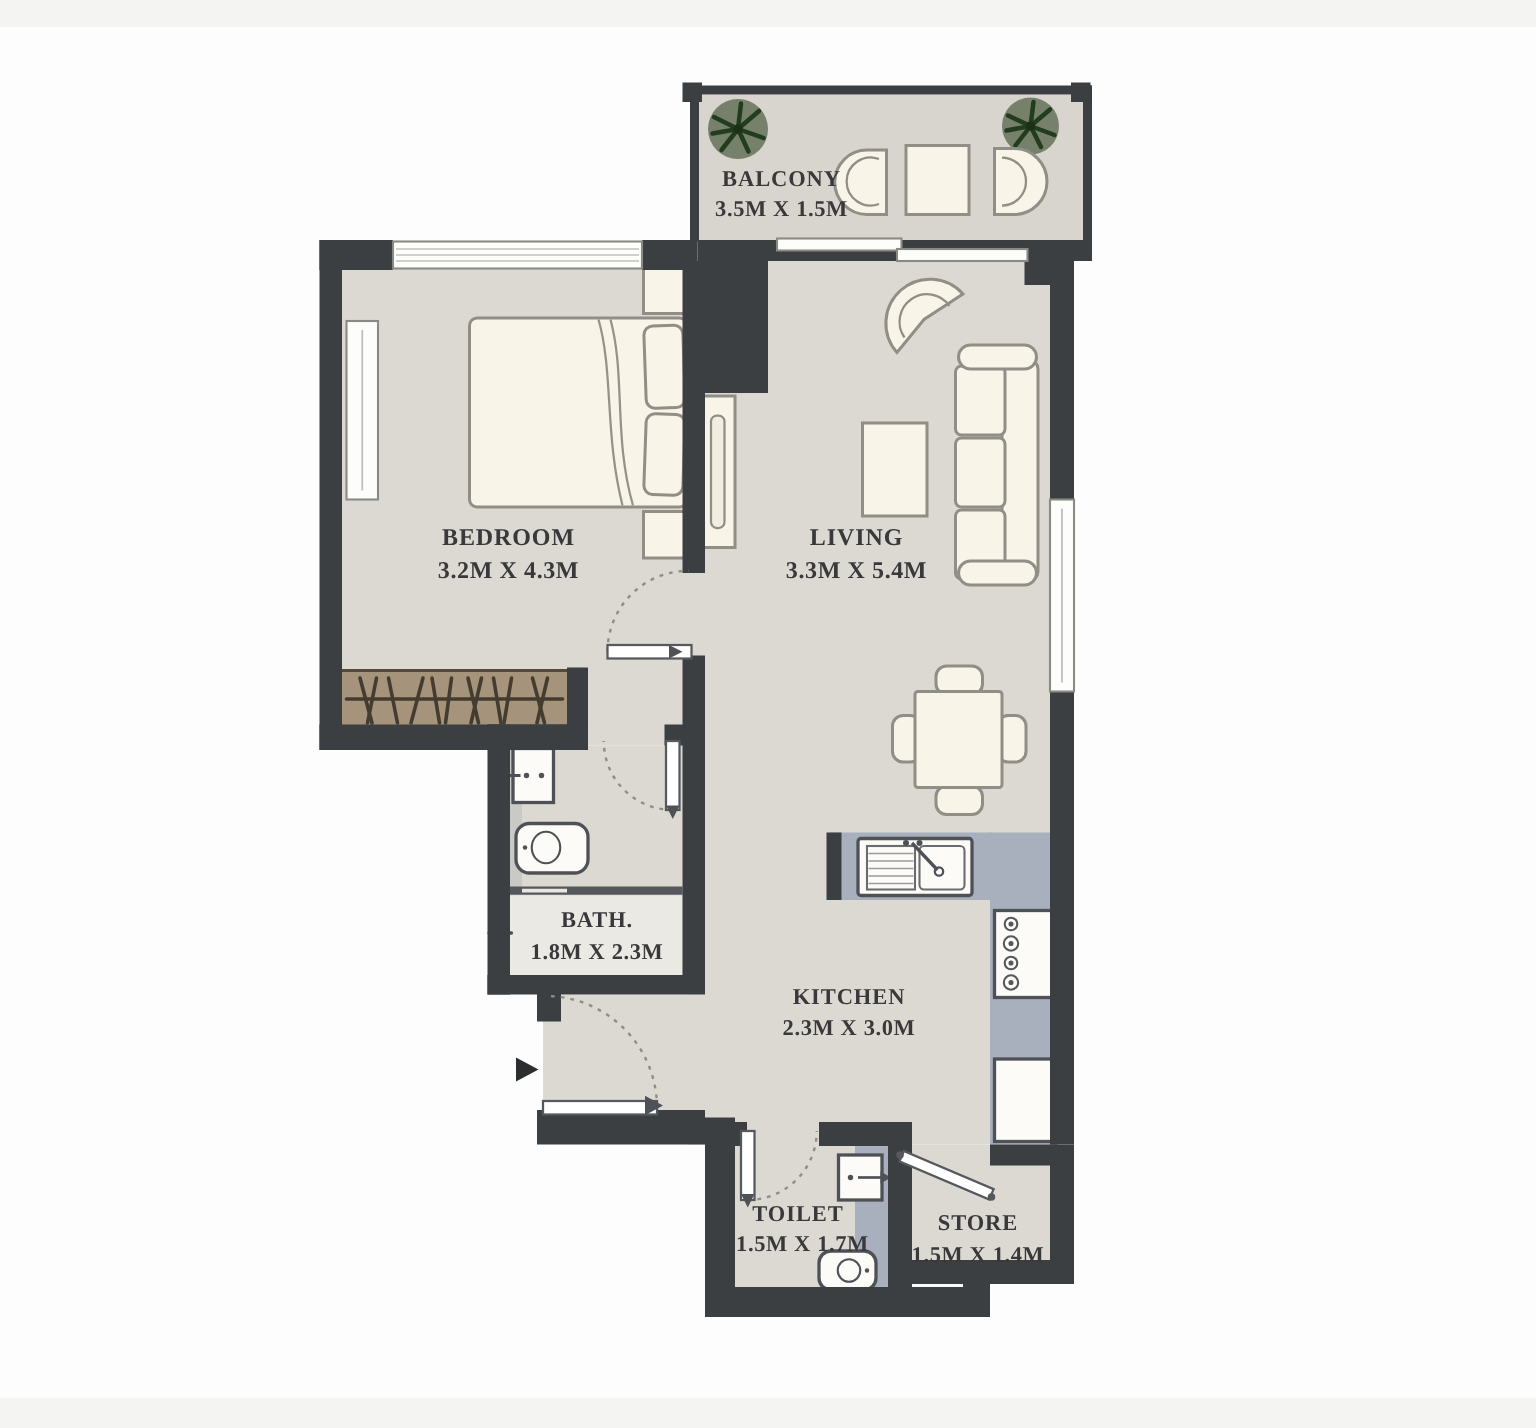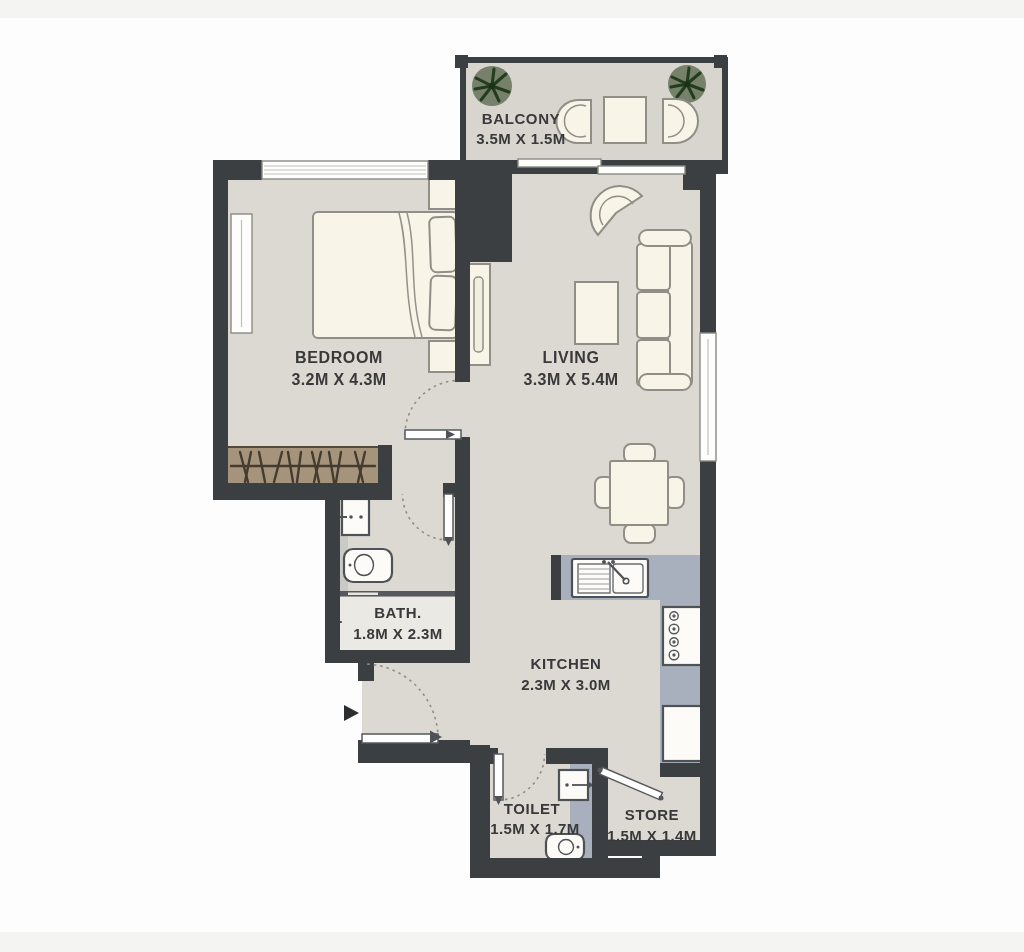--- a/index.html
+++ b/index.html
@@ -1,17 +1,17 @@
 <!DOCTYPE html>
 <html><head>
 <meta charset="utf-8">
 <style>
   html,body{margin:0;padding:0;background:#ffffff;}
   .page{position:relative;width:1024px;height:952px;background:#fdfdfd;overflow:hidden;
-        font-family:Liberation Sans, sans-serif;}
+        font-family:Liberation Serif, serif;}
   .edge-band{position:absolute;left:0;width:1024px;background:#f4f4f3;}
   .edge-band.top{top:0;height:18px;}
   .edge-band.bottom{bottom:0;height:20px;}
   svg{position:absolute;top:0;left:0;}
   .room-label{font-weight:bold;fill:#39393b;letter-spacing:.6px;font-size:15px;}
   .room-label.big{font-size:16px;}
   .room-dims{font-weight:bold;fill:#39393b;letter-spacing:.4px;font-size:15px;}
   .room-dims.big{font-size:16px;}
   .wall{fill:#3b3f42;}
   .floor{fill:#dcd9d2;}

